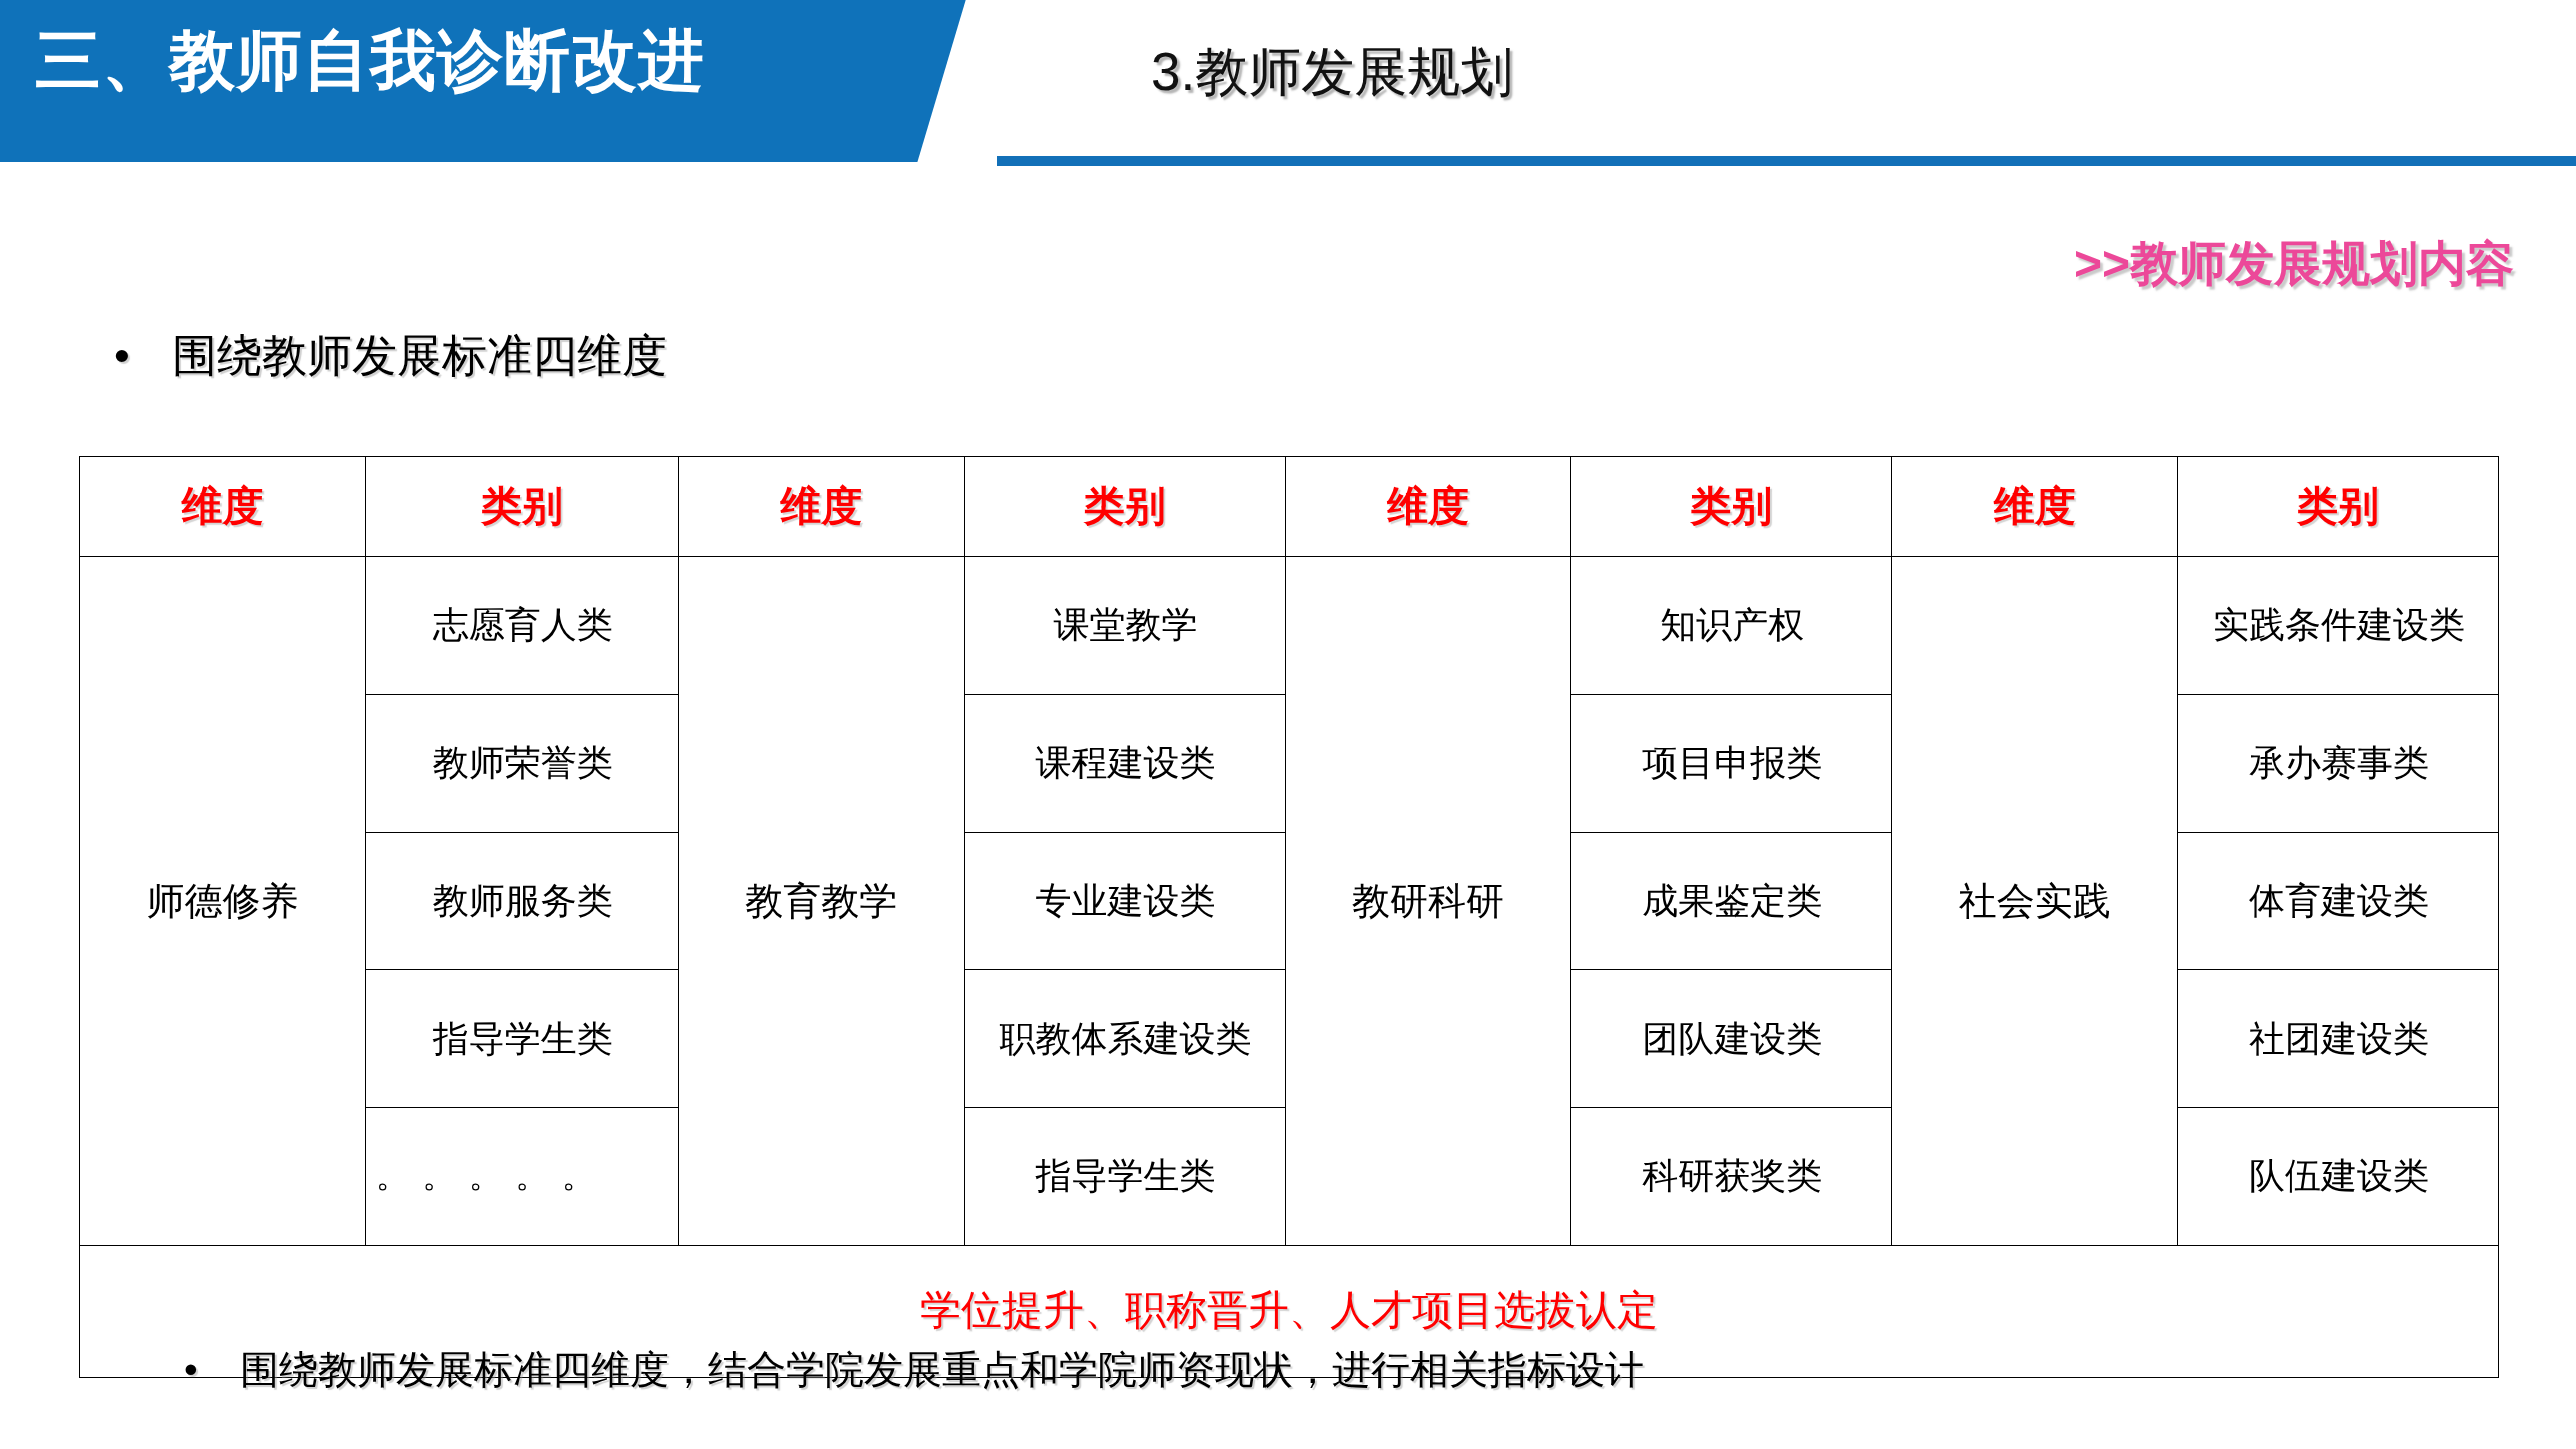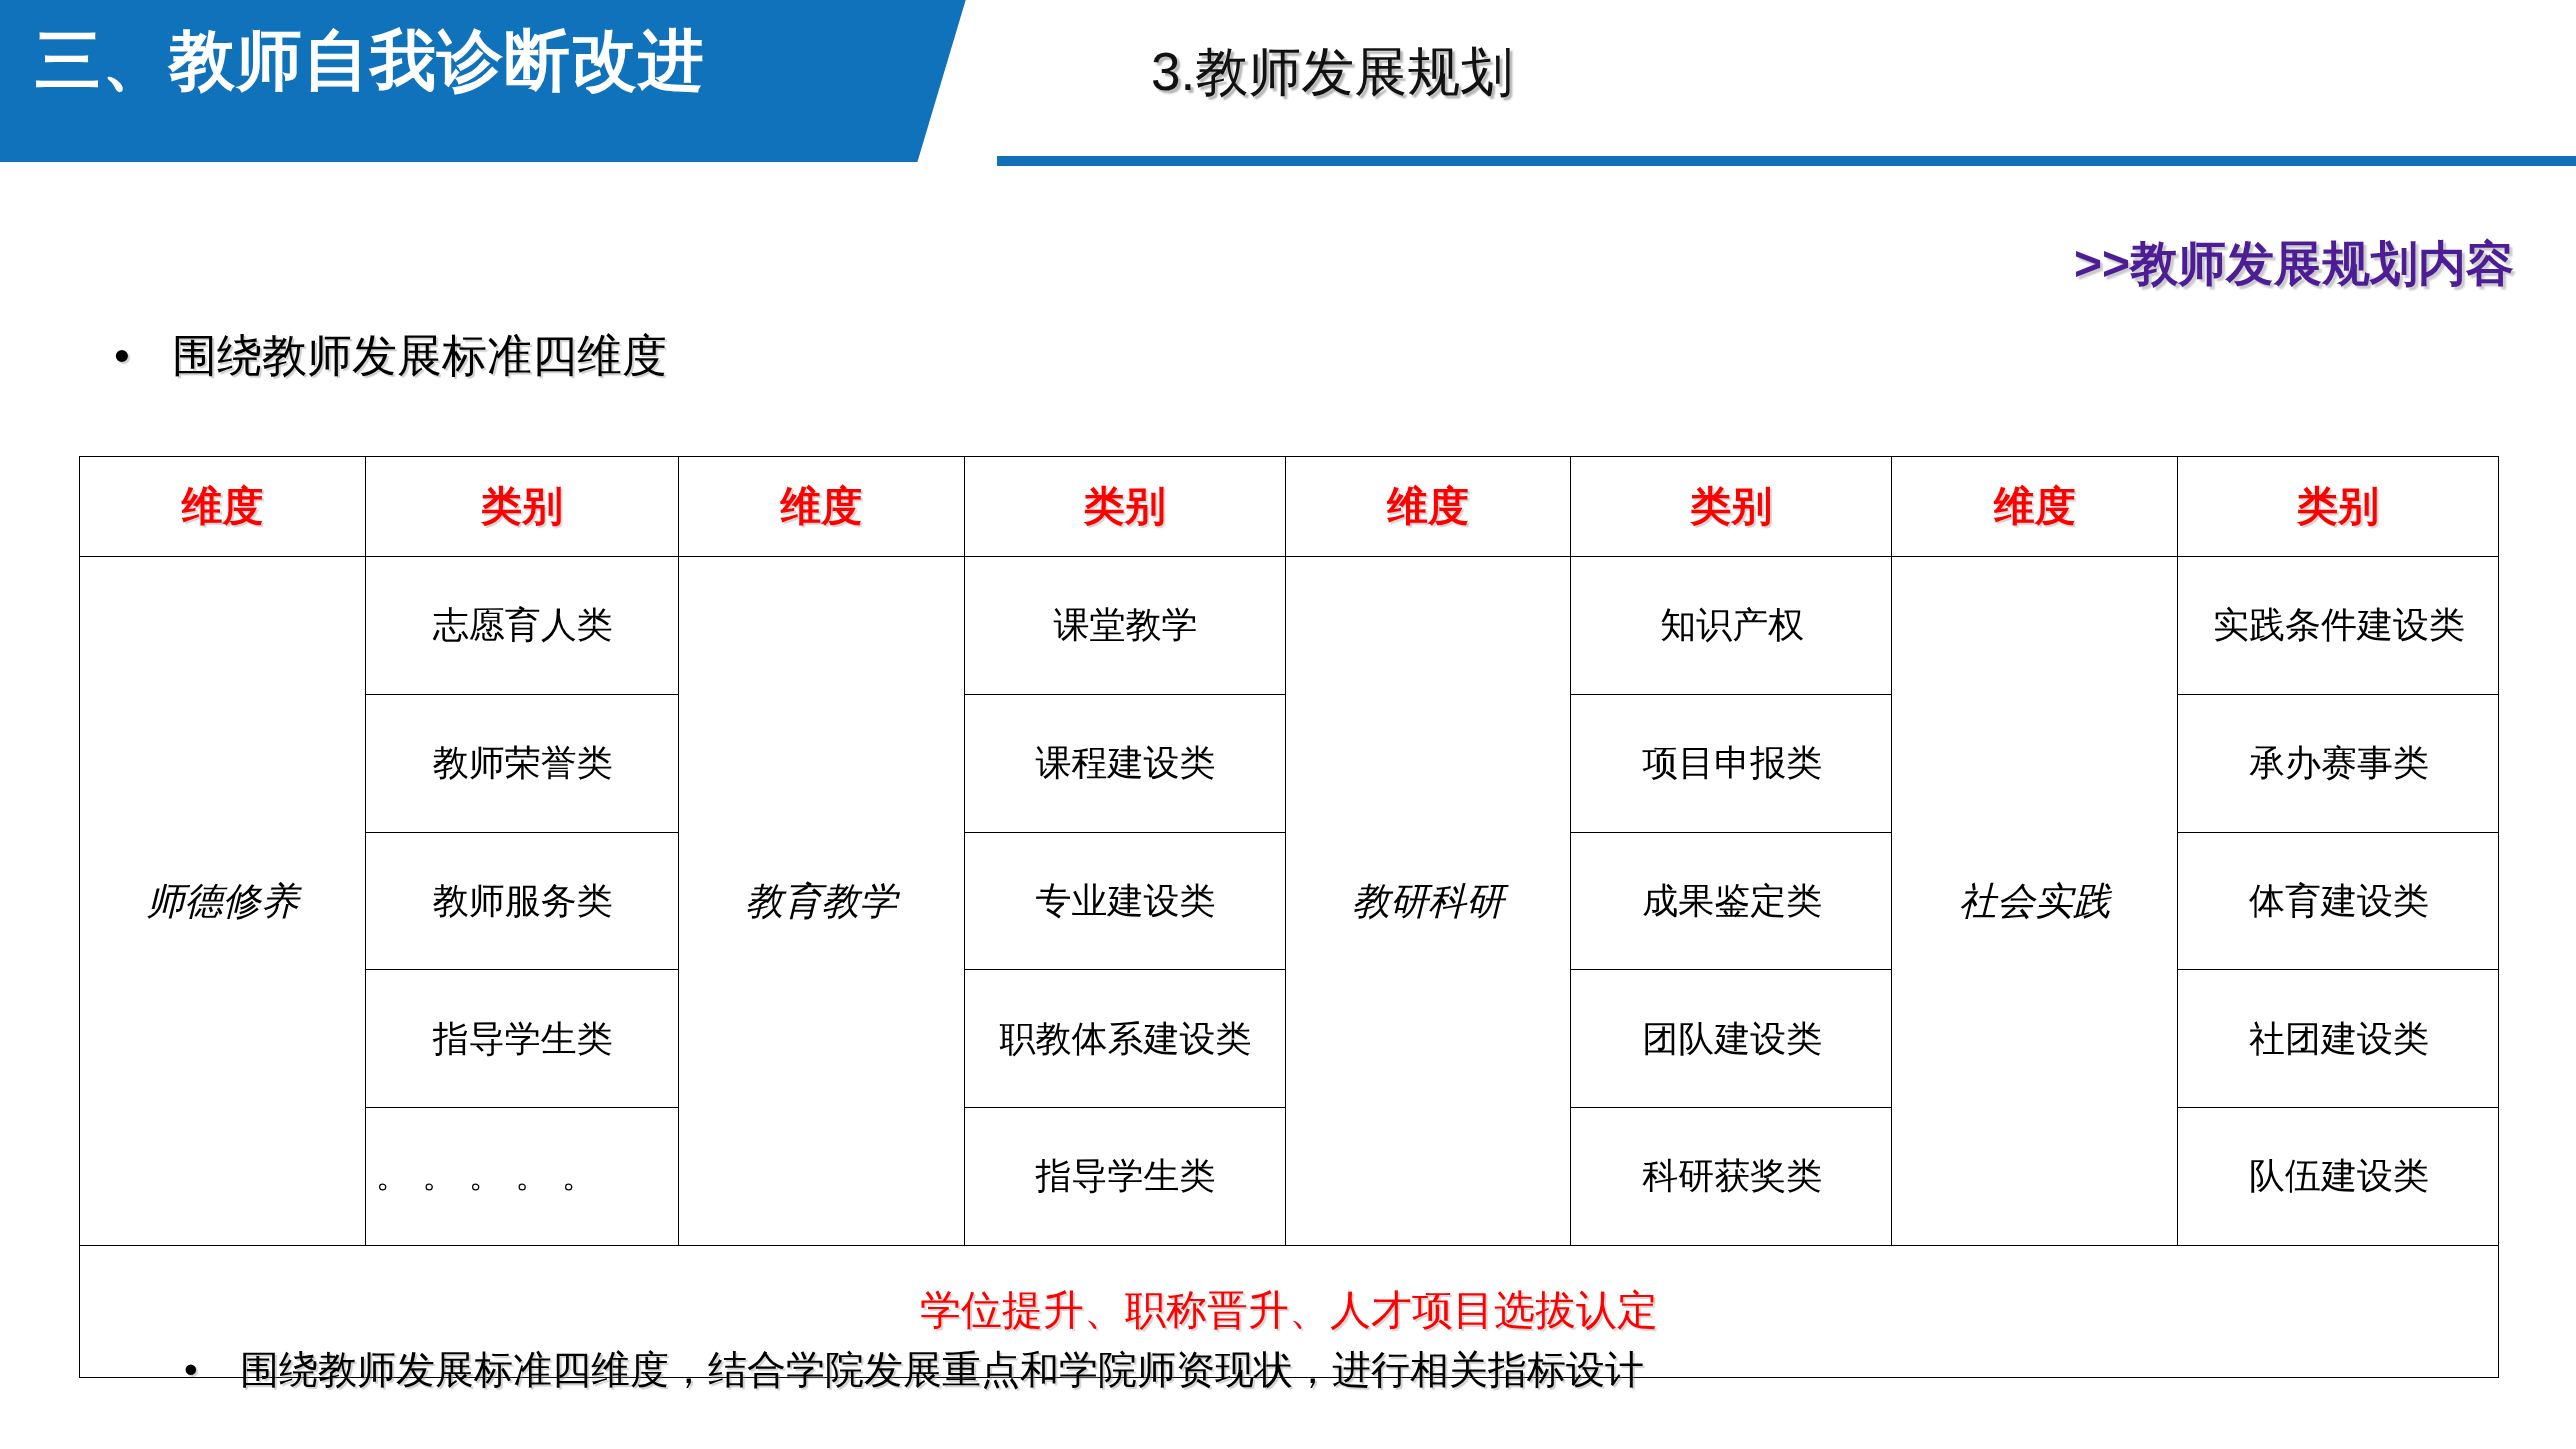--- a/index.html
+++ b/index.html
@@ -64,21 +64,21 @@
     background: #1270b8;
   }
 
   
   #content-heading {
     position: absolute;
     right: 62px;
     top: 232px;
     font-size: 48px;
     font-weight: bold;
-    color: #4c1d95;
+    color: #ec4899;
     white-space: nowrap;
     text-shadow: 2.9px 2.9px 1.9px rgba(150,150,150,0.5);
   }
 
   
   #bullet-top {
     position: absolute;
     left: 114px;
     top: 326px;
     font-size: 45px;
@@ -116,21 +116,20 @@
     font-size: 41px;
     height: 99px;
     text-shadow: 1.9px 1.9px 1px rgba(170,170,170,0.5);
     margin-top: 27px;
   }
   #indicator-table td.dim-cell {
     text-align: center;
     font-size: 38px;
     padding: 0 1.9px;
     white-space: nowrap;
-    font-style: italic;
   }
   #indicator-table td.cat-cell {
     text-align: center;
     padding: 3.9px 5.8px 3.9px 7.7px;
   }
   #indicator-table td.dots-cell {
     text-align: left;
     padding: 3.9px 5.8px 3.9px 9.7px;
     letter-spacing: 13.5px;
     font-size: 33px;

